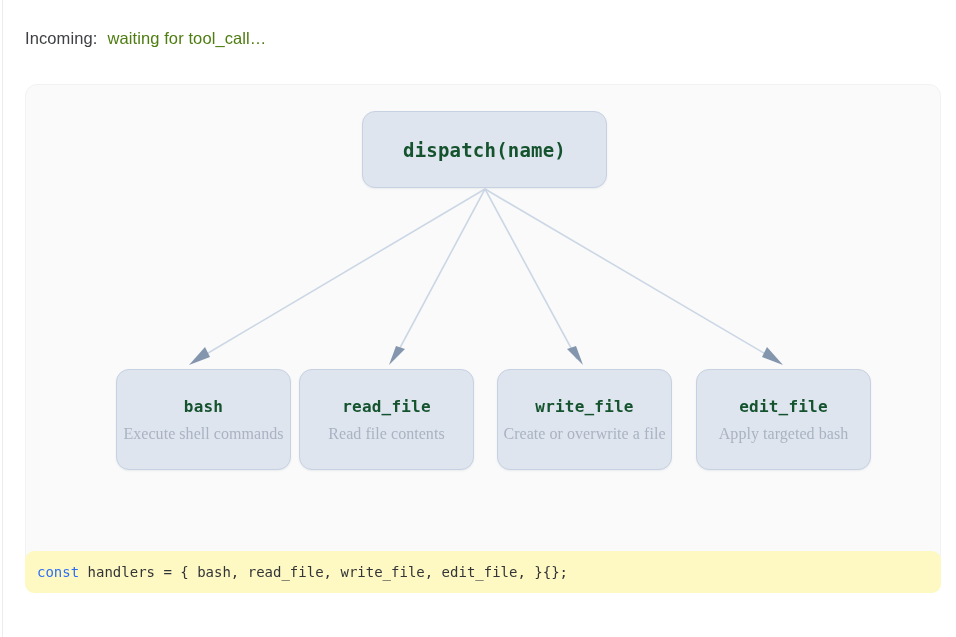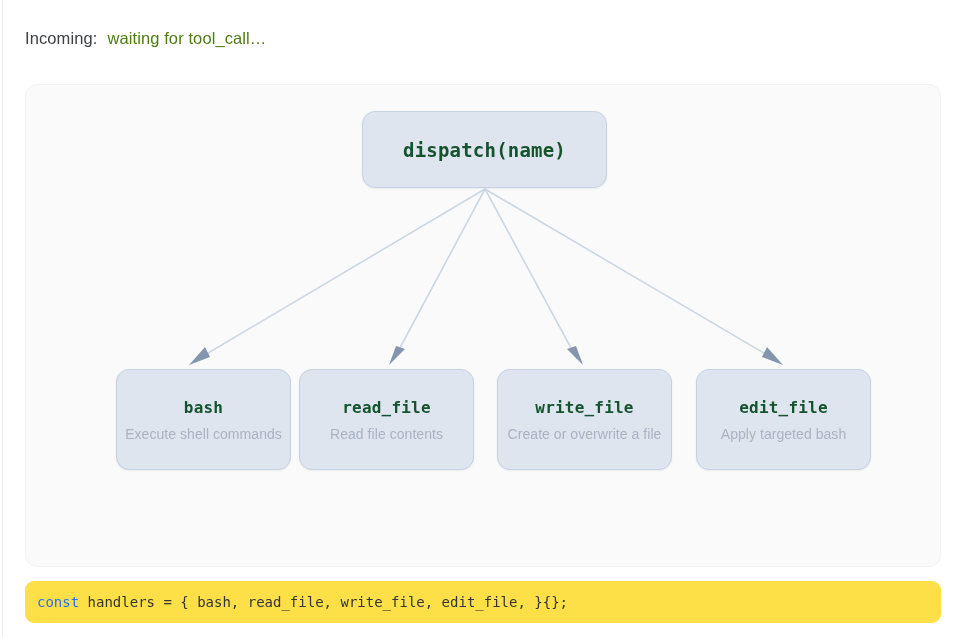--- a/index.html
+++ b/index.html
@@ -83,22 +83,22 @@
     align-items: center;
     justify-content: center;
     box-shadow: 0 1px 2px rgba(90,110,140,.10);
   }
   .node-title {
     font-family: "DejaVu Sans Mono", "Liberation Mono", monospace;
     color: #14532d;
     letter-spacing: .2px;
   }
   .node-sub {
-    font-family: Liberation Sans, sans-serif;
-    font-size: 14px;
+    font-family: Liberation Serif, serif;
+    font-size: 16px;
     color: #a9b3c2;
     margin-top: 9px;
     letter-spacing: .05px;
   }
 
   #node-root {
     left: 336px;
     top: 26px;
     width: 245px;
     height: 77px;
@@ -110,24 +110,24 @@
 
   #node-child-0 { left: 90px; }
   #node-child-1 { left: 273px; }
   #node-child-2 { left: 471px; }
   #node-child-3 { left: 670px; }
 
   
   #code-bar {
     position: absolute;
     left: 22px;
-    top: 594px;
+    top: 564px;
     width: 916px;
     height: 42px;
-    background: #fde047;
+    background: #fef9c3;
     border-radius: 9px;
     box-sizing: border-box;
     display: flex;
     align-items: center;
     padding-left: 12px;
   }
   #code-line {
     font-family: "DejaVu Sans Mono", "Liberation Mono", monospace;
     font-size: 14px;
     color: #333438;

